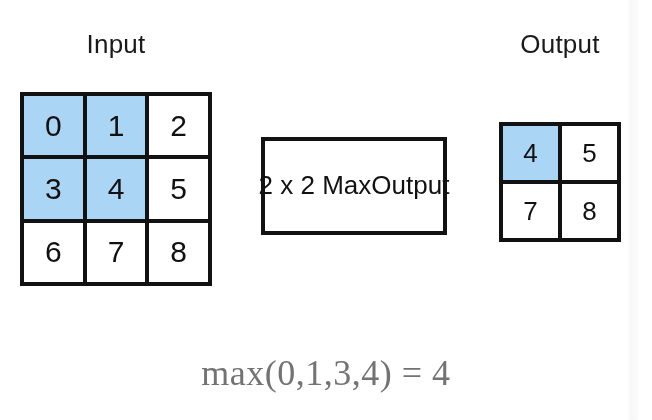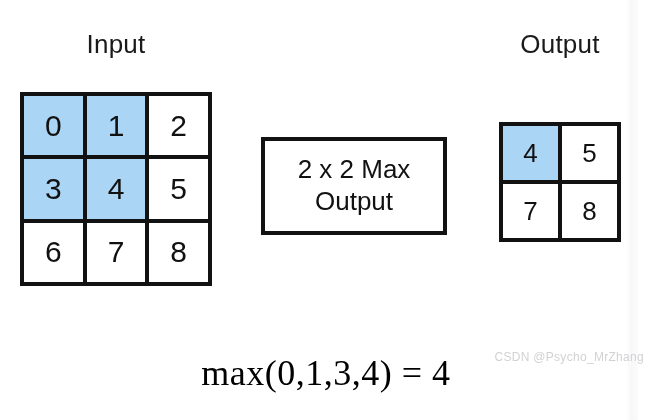--- a/index.html
+++ b/index.html
@@ -98,21 +98,21 @@
   #op-box {
     position: absolute;
     left: 261px;
     top: 137px;
     width: 186px;
     height: 98px;
     box-sizing: border-box;
     border: 4px solid #121212;
     background: #ffffff;
     display: flex;
-    flex-direction: column;
+    flex-direction: row;
     align-items: center;
     justify-content: center;
     text-align: center;
   }
   .op-line {
     font-family: "Liberation Sans", sans-serif;
     font-size: 26px;
     color: #111111;
     line-height: 1.22;
     white-space: nowrap;
@@ -120,21 +120,21 @@
 
   
   #formula {
     position: absolute;
     left: 0;
     top: 352px;
     width: 652px;
     text-align: center;
     font-family: "Liberation Serif", "DejaVu Serif", serif;
     font-size: 36px;
-    color: #000000;
+    color: #737373;
     letter-spacing: 0.5px;
     white-space: nowrap;
   }
 
   
   #watermark {
     position: absolute;
     right: 8px;
     bottom: 6px;
     font-family: "Liberation Sans", sans-serif;
@@ -174,15 +174,14 @@
 
   <div class="grid" id="output-grid">
       <div class="cell hl">4</div>
       <div class="cell">5</div>
       <div class="cell">7</div>
       <div class="cell">8</div>
     </div>
 
   <div id="formula">max(0,1,3,4) = 4</div>
 
-  <div id="watermark">CSDN @Psycho_MrZhang</div>
 
 </div>
 
 </body></html>

